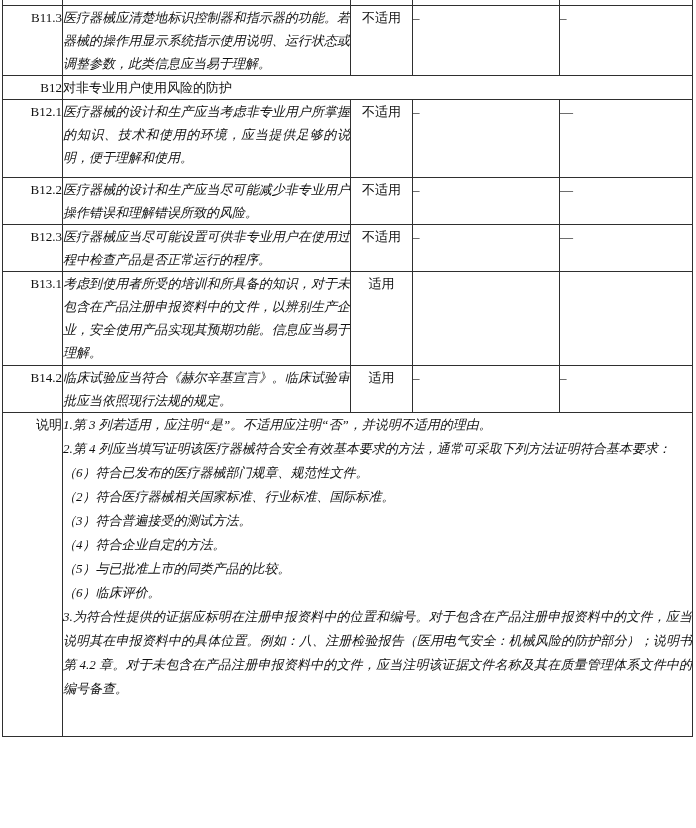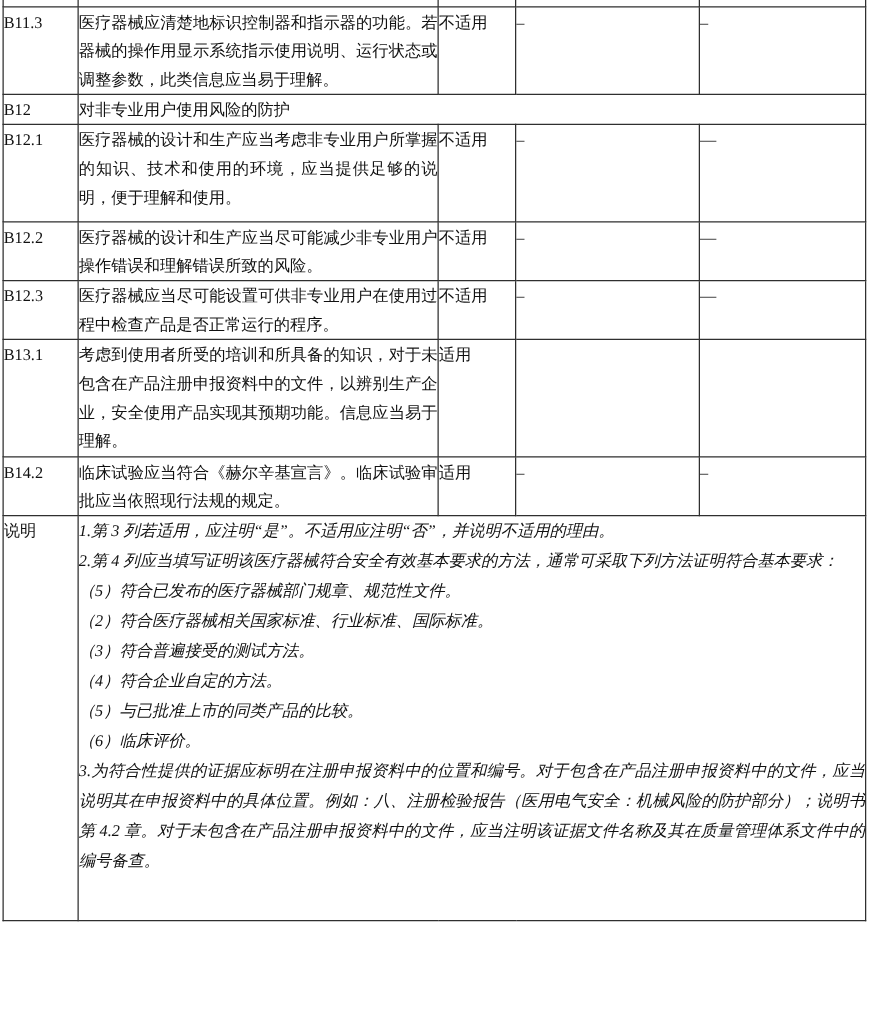--- a/index.html
+++ b/index.html
@@ -21,34 +21,36 @@
   table.doc-table td {
     border: 1px solid #2f2f2f;
     padding: 0;
     vertical-align: top;
     overflow: hidden;
     font-size: 13px;
     line-height: 23px;
   }
   tr.partial-row td { border-top: none; }
   td.code-cell {
-    text-align: left;
+    text-align: right;
     vertical-align: middle;
     padding: 0 1px;
   }
   td.req-cell {
     padding: 1px 7px 2px 7px;
     text-align: justify;
+    font-style: italic;
   }
   td.section-cell {
     vertical-align: middle;
     padding: 0 7px;
   }
   td.status-cell {
     padding: 1px 4px 2px 6px;
+    text-align: center;
   }
   td.dash-cell {
     padding: 1px 4px 2px 9px;
   }
   td.notes-cell {
     padding: 28px 4px 4px 7px;
   }
   .note-line {
     line-height: 24px;
     text-align: justify;
@@ -130,21 +132,21 @@
     <td class="status-cell">适用</td>
     <td class="dash-cell">–</td>
     <td class="dash-cell">–</td>
   </tr>
 
   <tr style="height:324px">
     <td class="code-cell">说明</td>
     <td class="notes-cell" colspan="4">
       <div class="note-line">1.第 3 列若适用，应注明“是”。不适用应注明“否”，并说明不适用的理由。</div>
       <div class="note-line">2.第 4 列应当填写证明该医疗器械符合安全有效基本要求的方法，通常可采取下列方法证明符合基本要求：</div>
-      <div class="note-line">（5）符合已发布的医疗器械部门规章、规范性文件。</div>
+      <div class="note-line">（6）符合已发布的医疗器械部门规章、规范性文件。</div>
       <div class="note-line">（2）符合医疗器械相关国家标准、行业标准、国际标准。</div>
       <div class="note-line">（3）符合普遍接受的测试方法。</div>
       <div class="note-line">（4）符合企业自定的方法。</div>
       <div class="note-line">（5）与已批准上市的同类产品的比较。</div>
       <div class="note-line">（6）临床评价。</div>
       <div class="note-line">3.为符合性提供的证据应标明在注册申报资料中的位置和编号。对于包含在产品注册申报资料中的文件，应当说明其在申报资料中的具体位置。例如：八、注册检验报告（医用电气安全：机械风险的防护部分）；说明书第 4.2 章。对于未包含在产品注册申报资料中的文件，应当注明该证据文件名称及其在质量管理体系文件中的编号备查。</div>
     </td>
   </tr>
 </tbody>
   </table>

